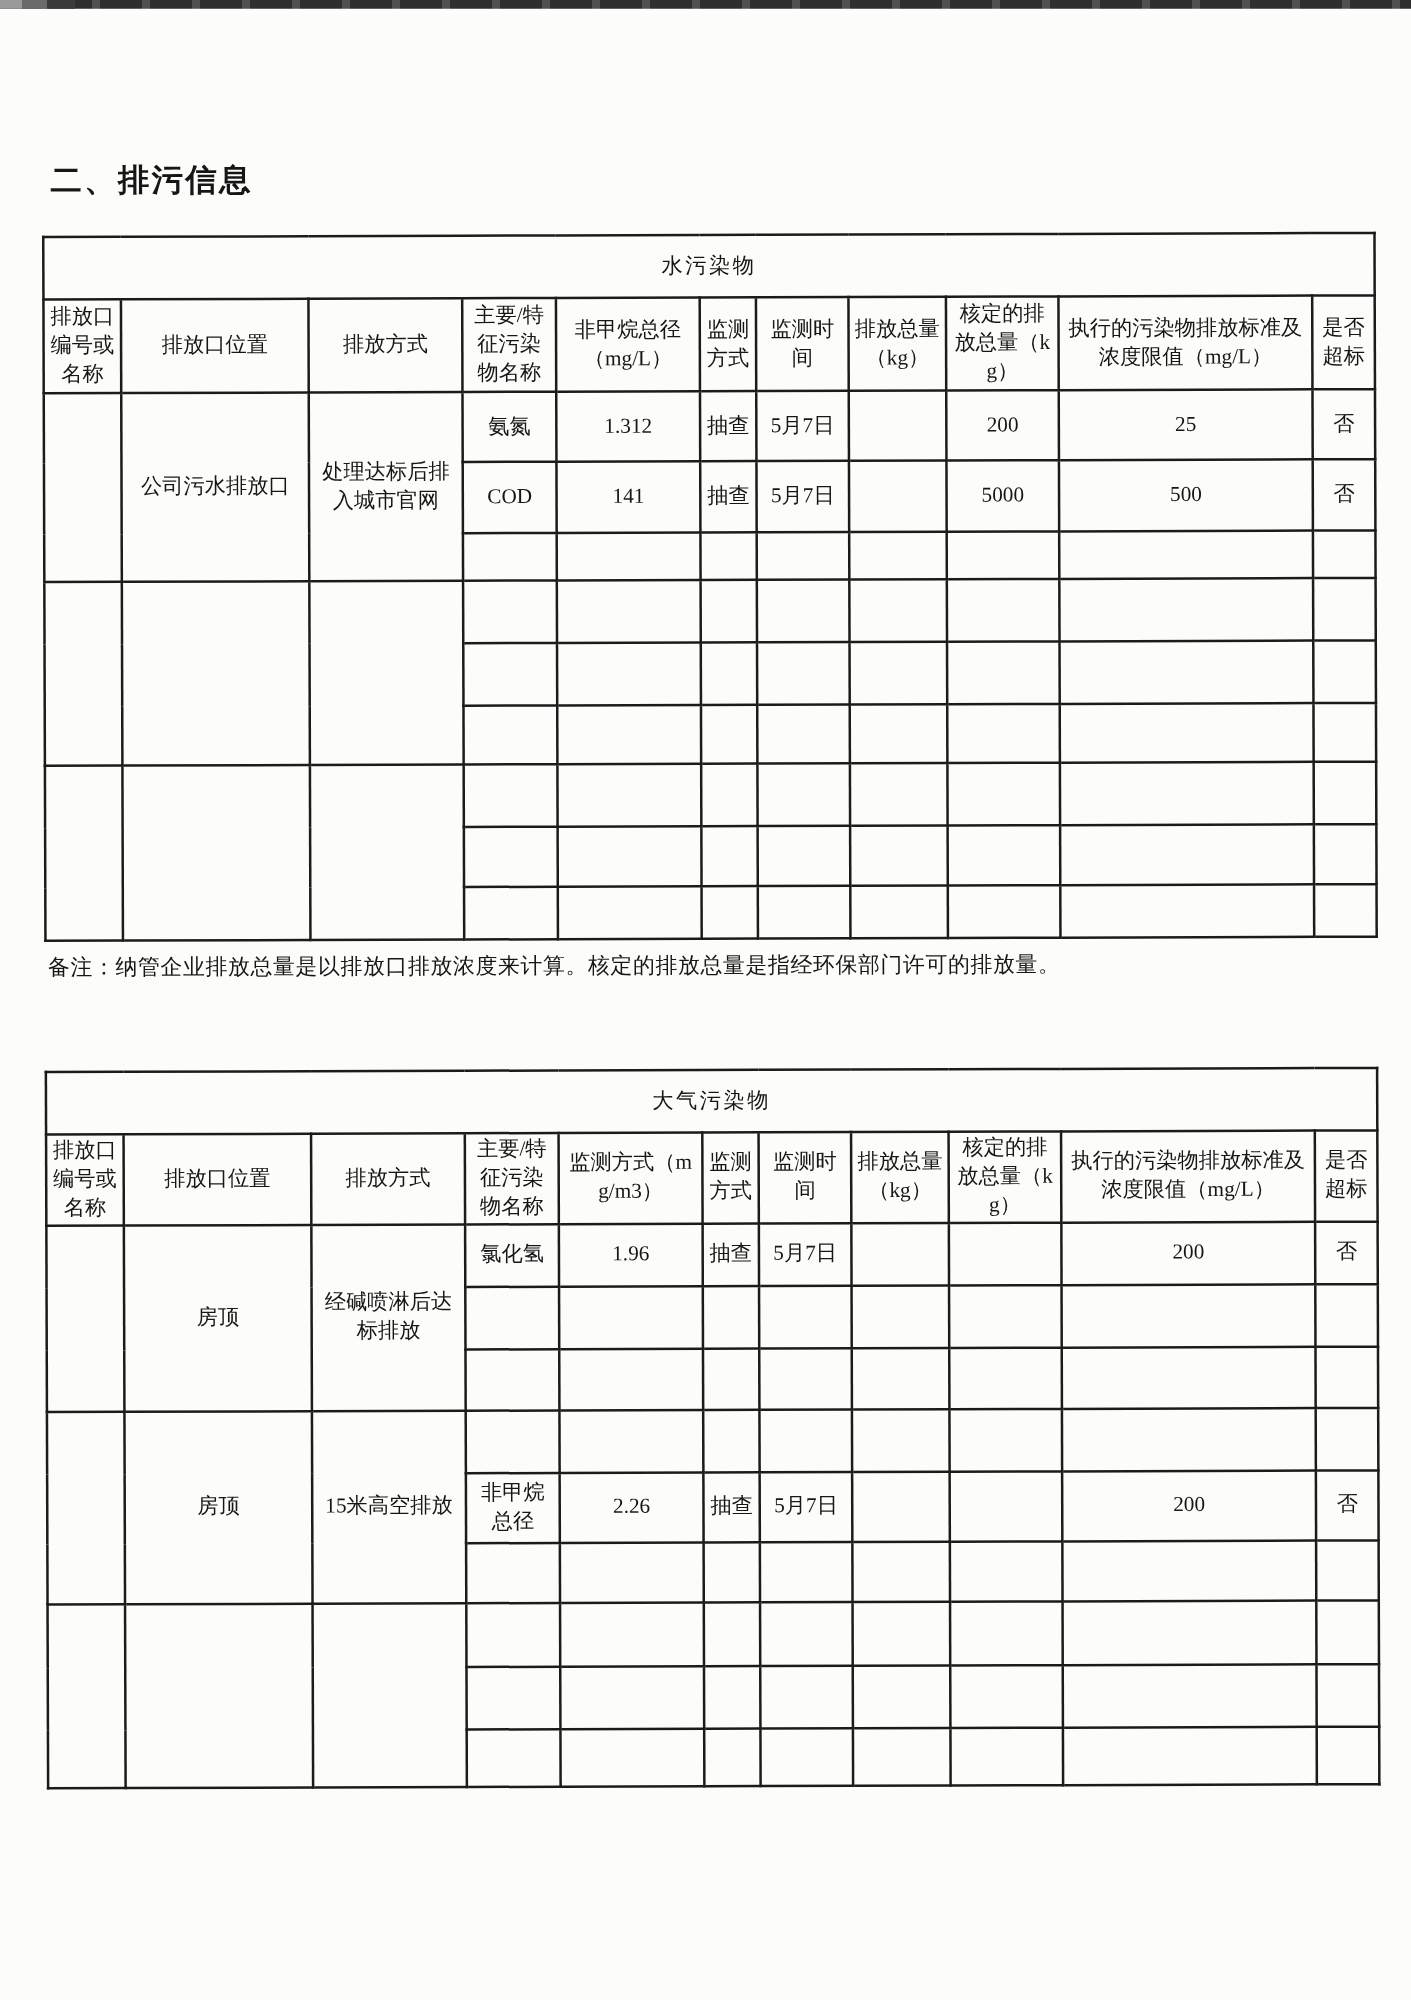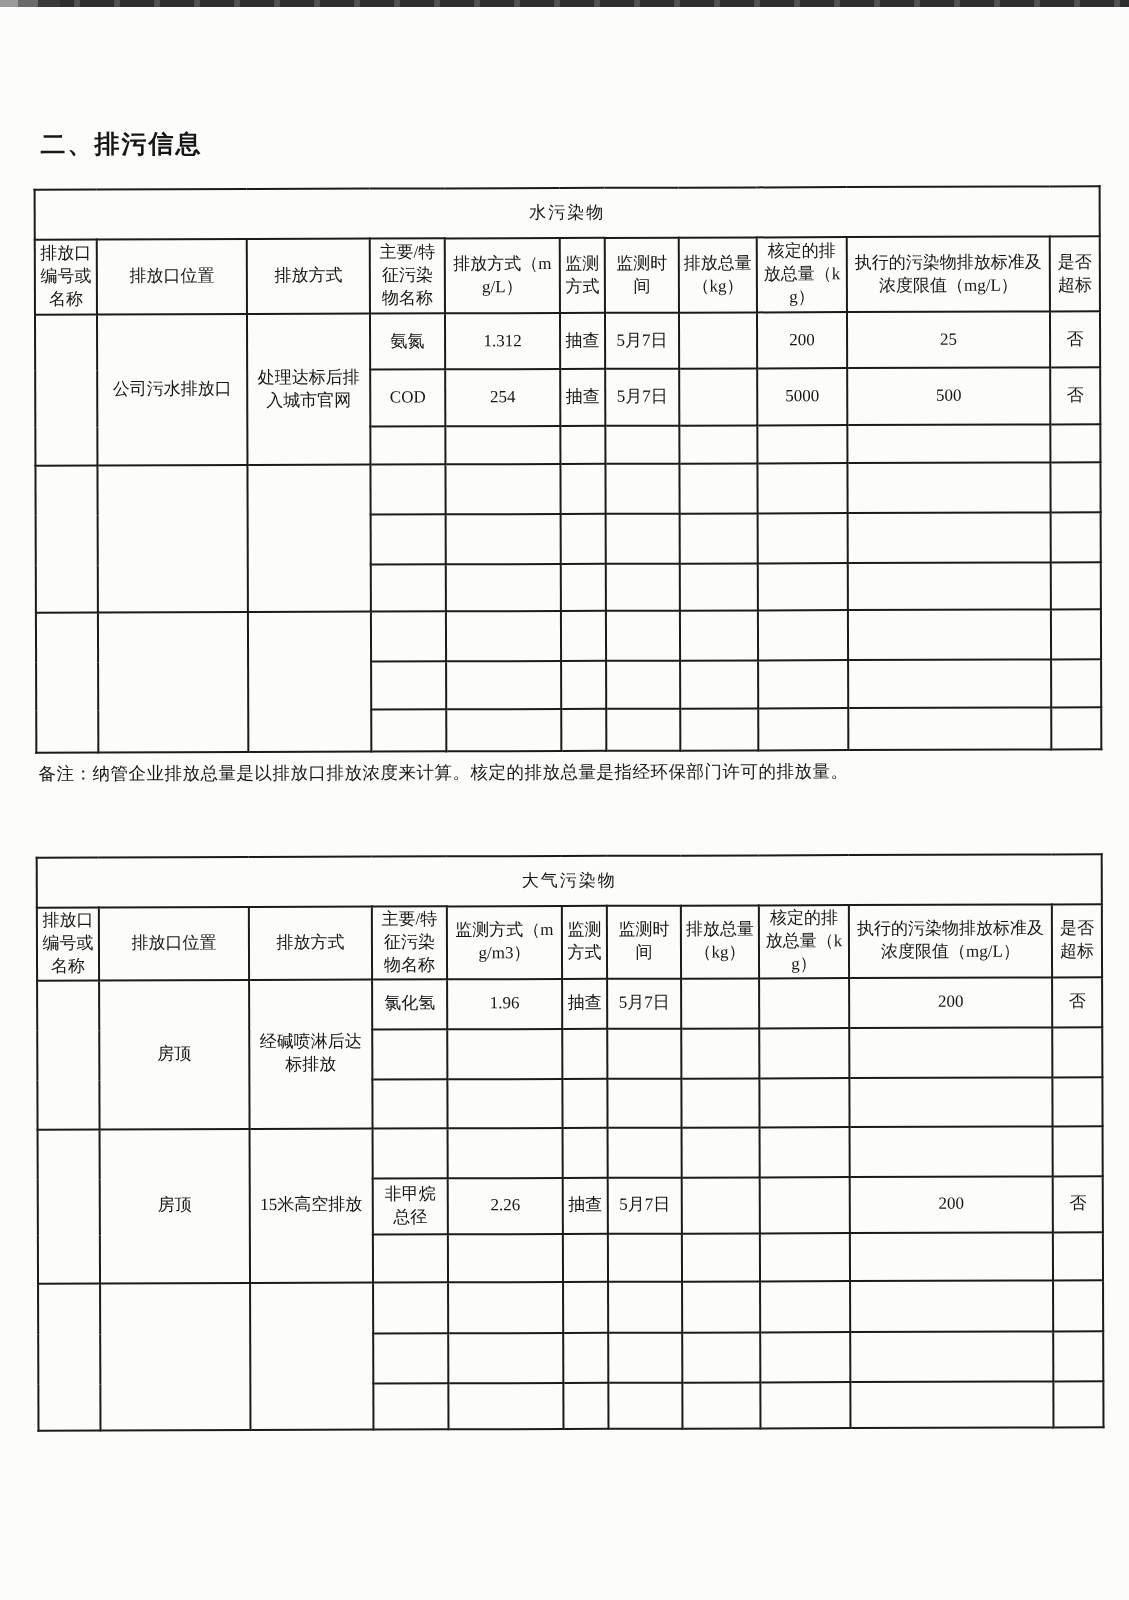--- a/index.html
+++ b/index.html
@@ -80,21 +80,21 @@
       </colgroup>
       <tbody>
           <tr style="height:50px">
         <td colspan="11" class="tbl-title">水污染物</td>
       </tr>
       <tr style="height:75px">
         <td>排放口编号或名称</td>
         <td>排放口位置</td>
         <td>排放方式</td>
         <td>主要/特征污染物名称</td>
-        <td>排放方式（mg/L）</td>
+        <td>非甲烷总径（mg/L）</td>
         <td>监测方式</td>
         <td>监测时间</td>
         <td>排放总量（kg）</td>
         <td>核定的排放总量（kg）</td>
         <td>执行的污染物排放标准及浓度限值（mg/L）</td>
         <td>是否超标</td>
       </tr>
 
       <tr style="height:56px">
         <td rowspan="3" class="data"></td>
@@ -104,21 +104,21 @@
         <td class="data">1.312</td>
         <td class="data">抽查</td>
         <td class="data">5月7日</td>
         <td class="data"></td>
         <td class="data">200</td>
         <td class="data">25</td>
         <td class="data">否</td>
       </tr>
       <tr style="height:57px">
         <td class="data">COD</td>
-        <td class="data">254</td>
+        <td class="data">141</td>
         <td class="data">抽查</td>
         <td class="data">5月7日</td>
         <td class="data"></td>
         <td class="data">5000</td>
         <td class="data">500</td>
         <td class="data">否</td>
       </tr>
       <tr style="height:38px">
         <td class="data"></td>
         <td class="data"></td>

